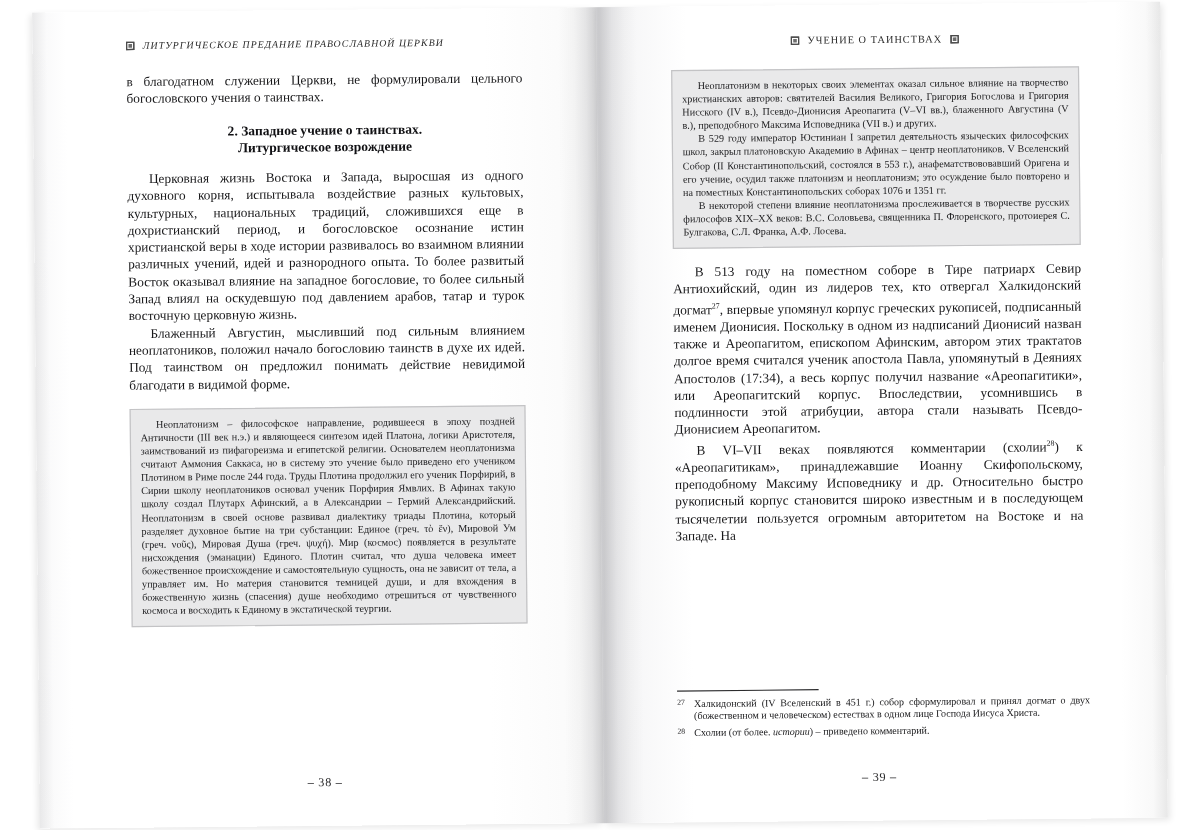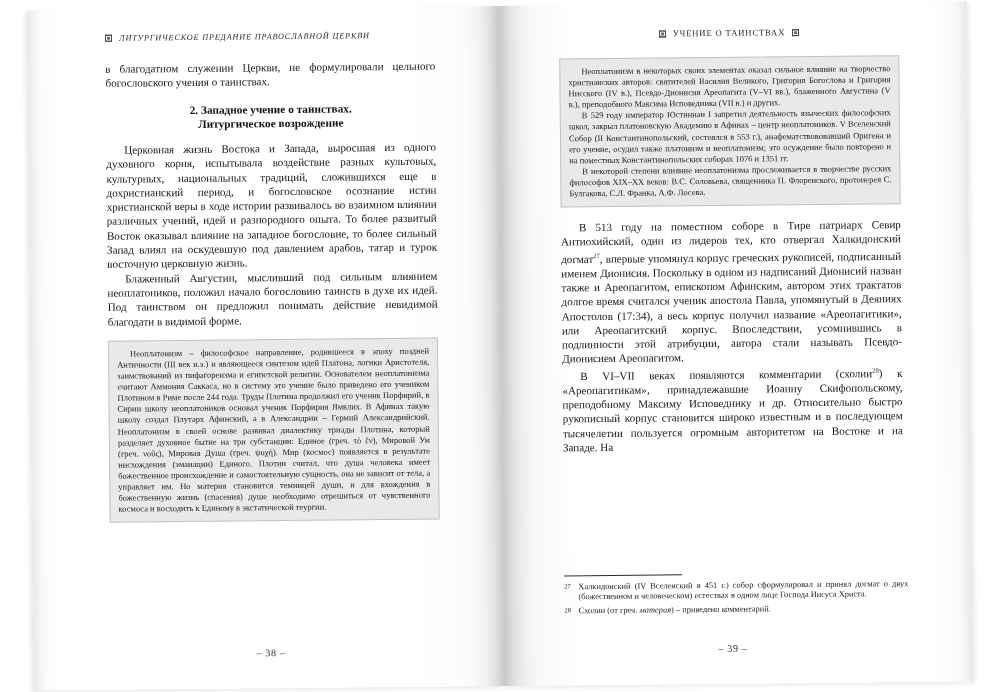--- a/index.html
+++ b/index.html
@@ -261,21 +261,21 @@
         <div class="fn-rule"></div>
 
         <div class="fn">
           <span class="fn-num">27</span>
           <span class="fn-text">Халкидонский (IV Вселенский в 451 г.) собор сформулировал и принял догмат о двух (божественном и человеческом) естествах в одном лице Господа Иисуса Христа.</span>
         </div>
 
         <div class="fn">
           <span class="fn-num">28</span>
           <span class="fn-text">
-            <span>Схолии (от греч. </span><span class="grk">материя</span><span>) – приведено комментарий.</span>
+            <span>Схолии (от более. </span><span class="grk">истории</span><span>) – приведено комментарий.</span>
           </span>
         </div>
       </div>
 
       <div class="folio">– 39 –</div>
     </div>
 
     <div class="gutter"></div>
   </div>
 </div>

